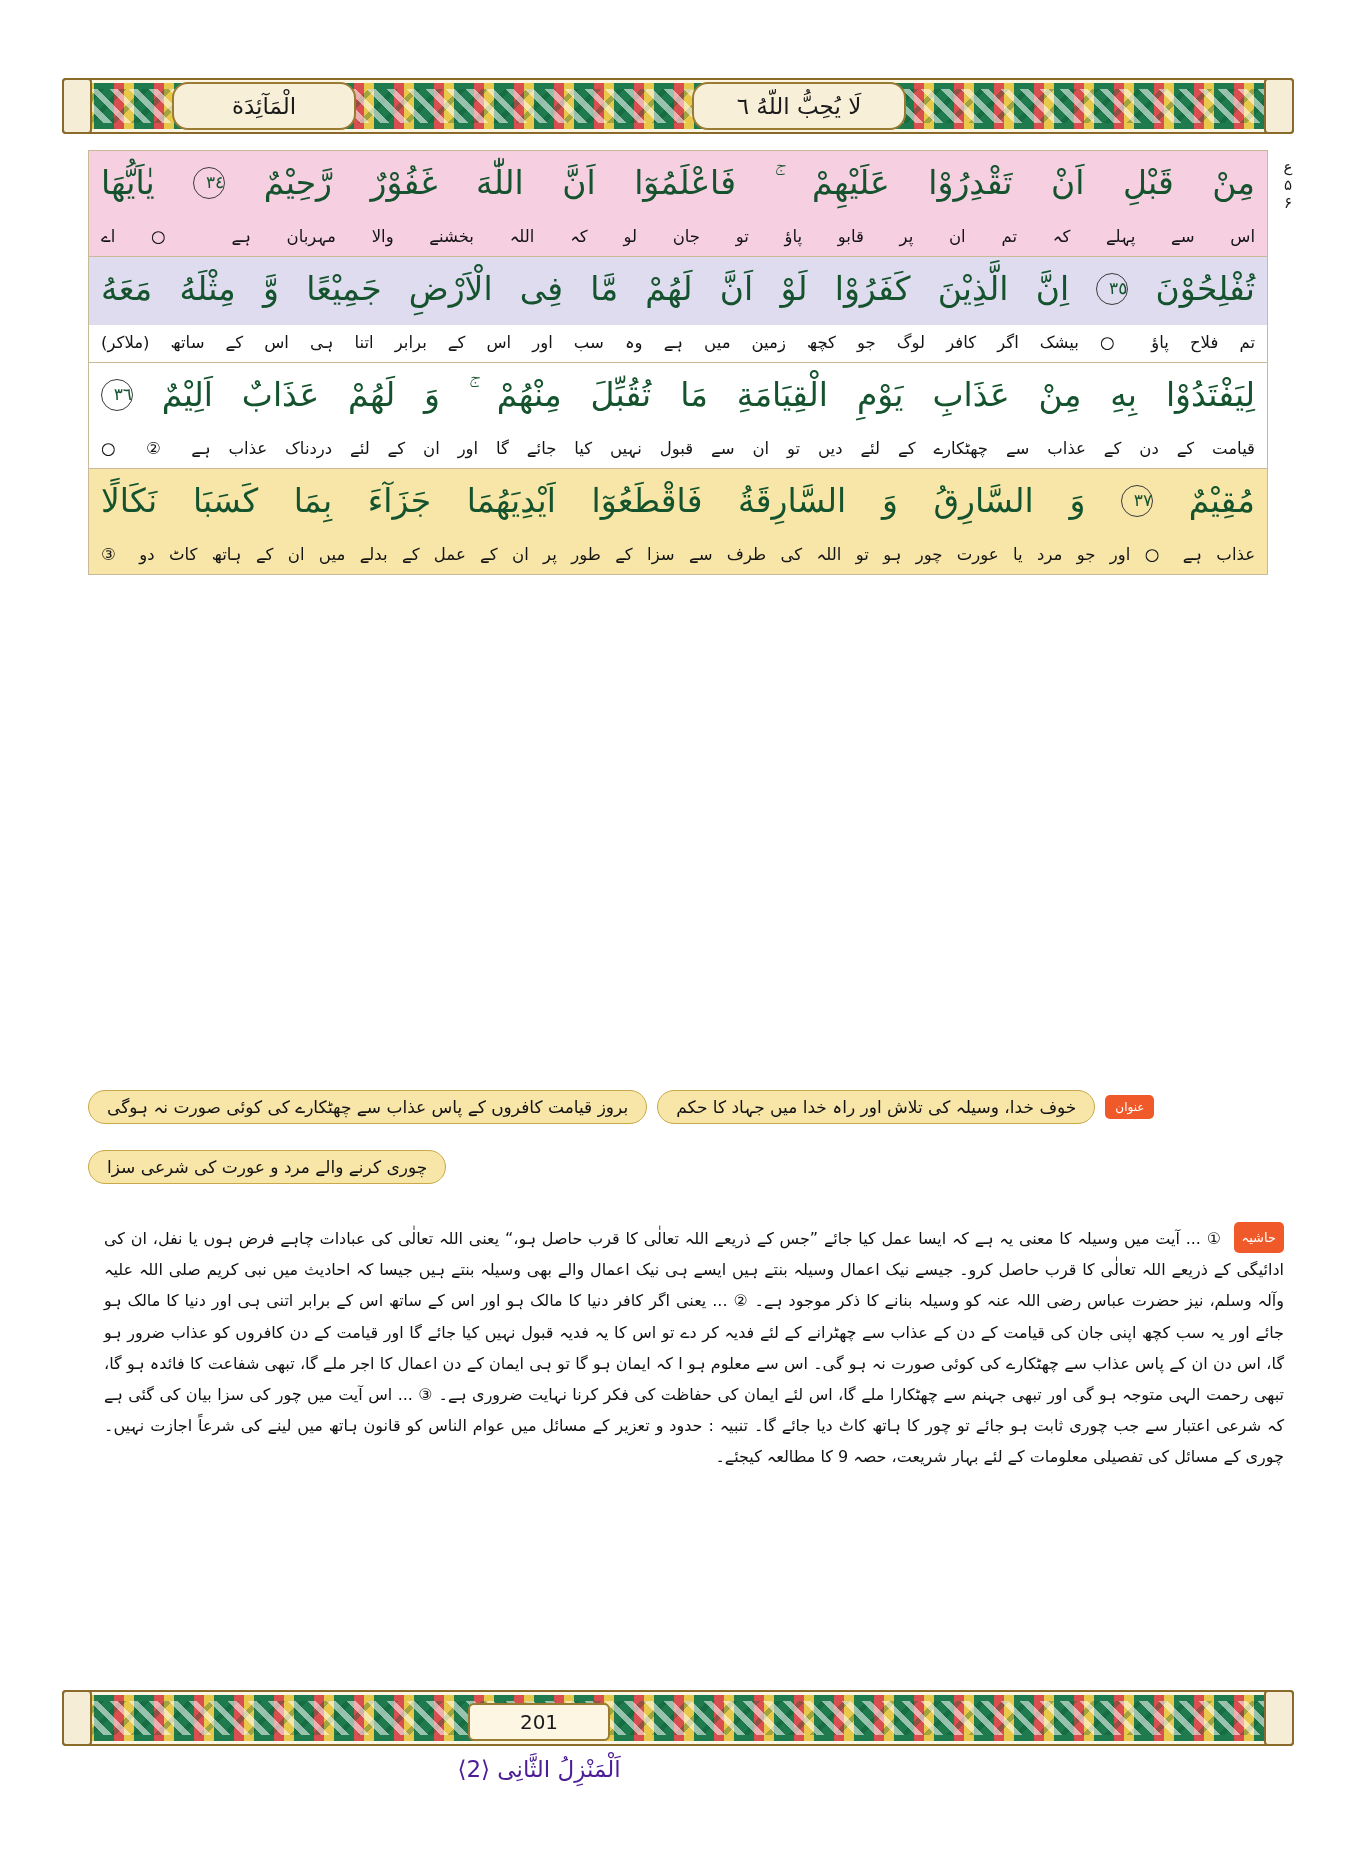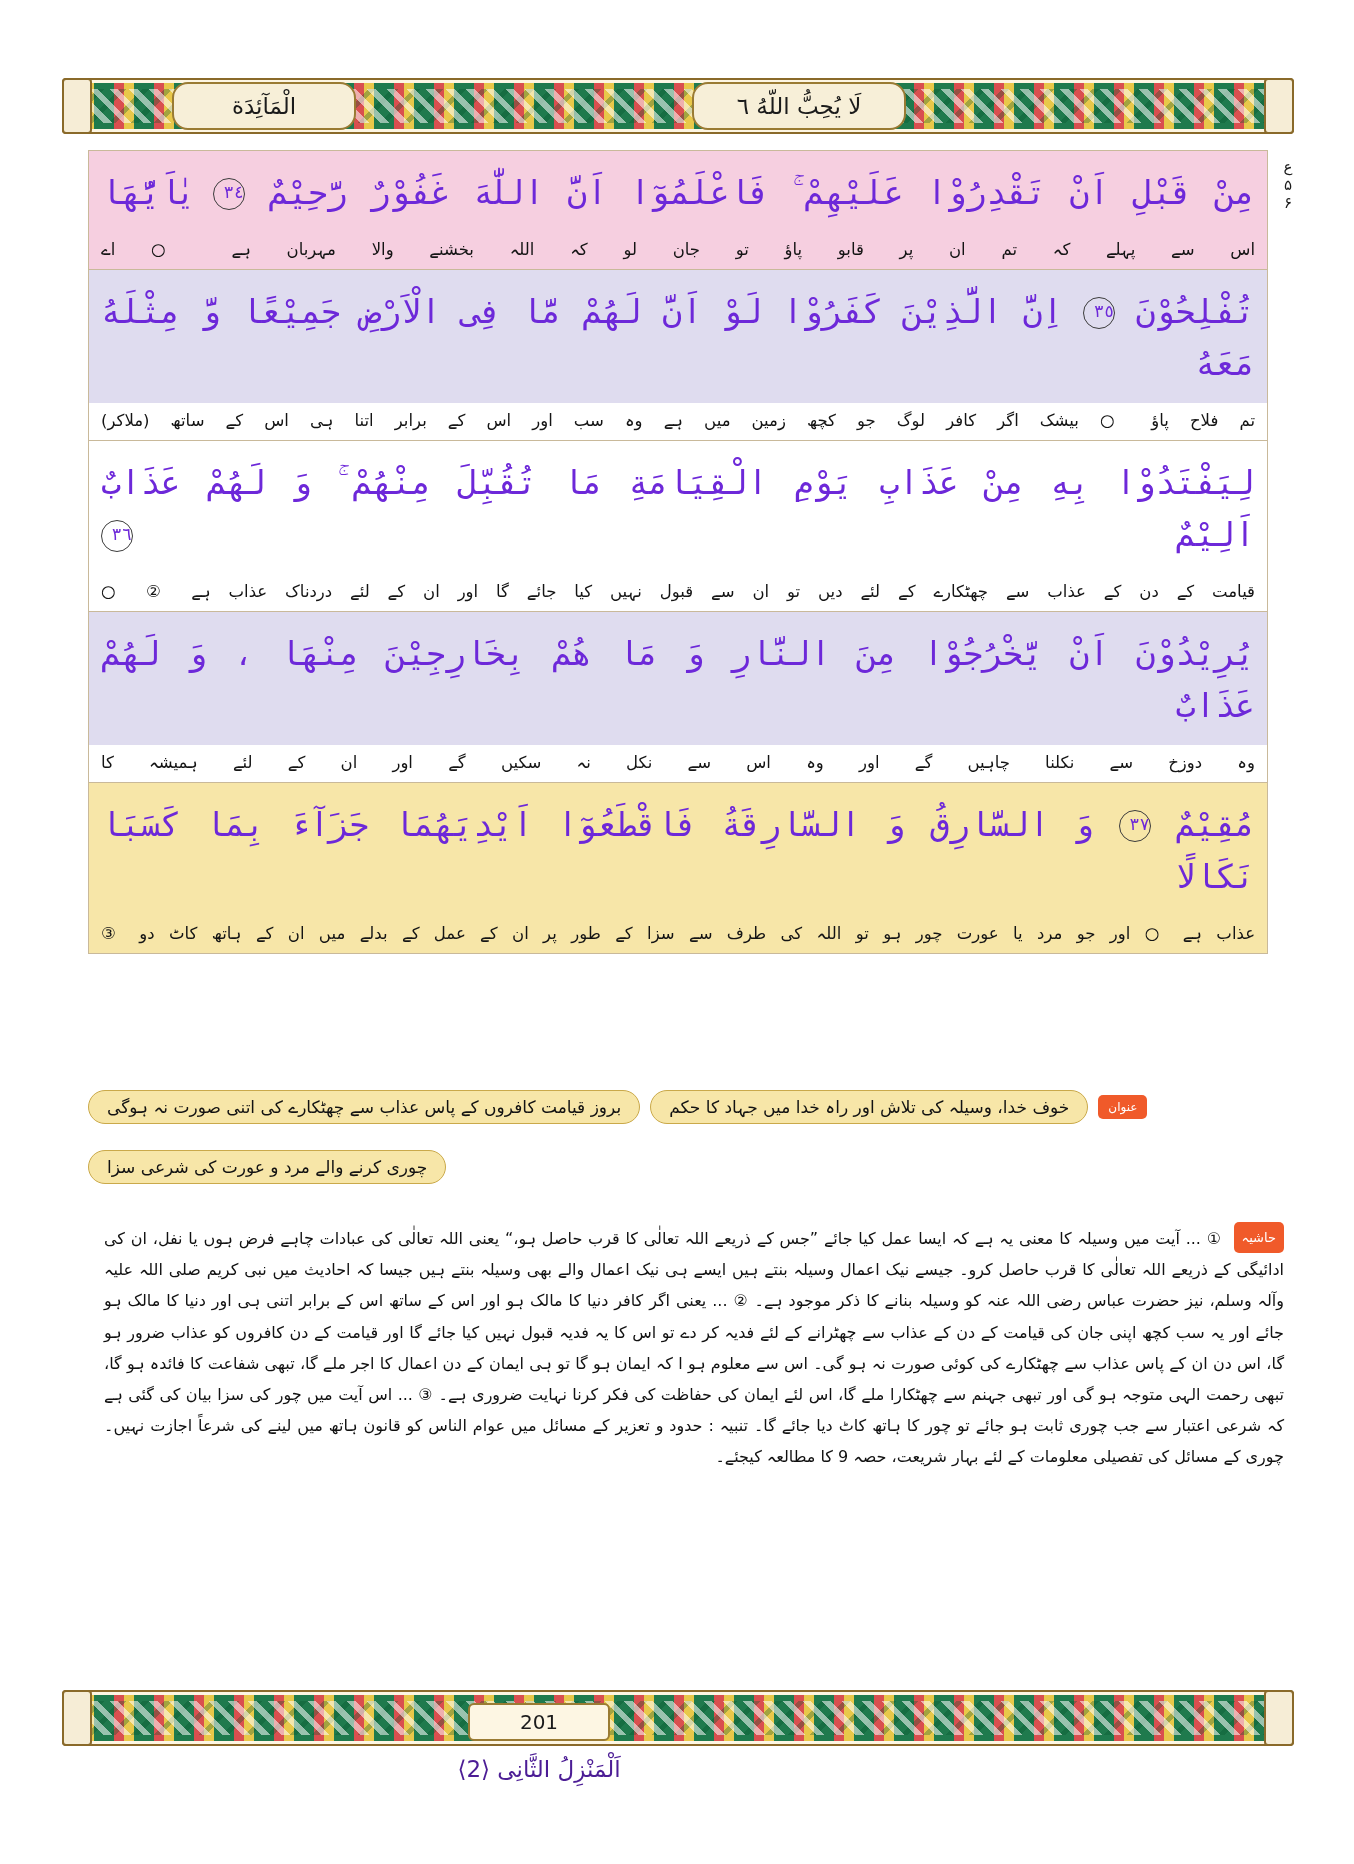--- a/index.html
+++ b/index.html
@@ -47,22 +47,22 @@
   }
   .plate-surah{left:172px;width:180px;font-size:23px;}
   .plate-juz{right:172px;width:210px;font-size:23px;}
 
   
   .quran-area{position:absolute;left:88px;top:150px;width:1180px;}
   .row{display:block;border:1px solid #c9b99a;border-top:none;}
   .row.first{border-top:1px solid #c9b99a;}
   .arabic{
     direction:rtl;text-align:justify;text-align-last:justify;
-    font-family:Liberation Mono, monospace;
-    font-size:33px;line-height:1.58;padding:19px 12px 10px 12px;color:#6d28d9;
+    font-family:Liberation Sans, sans-serif;
+    font-size:33px;line-height:1.58;padding:6px 12px 10px 12px;color:#14532d;
     white-space:normal;
   }
   .urdu{
     direction:rtl;text-align:justify;text-align-last:justify;
     font-family:"DejaVu Sans","Liberation Sans",sans-serif;
     font-size:16.5px;line-height:1.5;padding:6px 12px;color:#141414;
   }
   .bg-pink{background:#f6cfe0;}
   .bg-green{background:#cfe6c2;}
   .bg-lilac{background:#dfdcef;}
@@ -152,39 +152,35 @@
     </div>
 
     <div class="row">
       <div class="arabic bg-white">
         <span>لِيَفْتَدُوْا بِهِ مِنْ عَذَابِ يَوْمِ الْقِيَامَةِ مَا تُقُبِّلَ مِنْهُمْ ۚ وَ لَهُمْ عَذَابٌ اَلِيْمٌ</span>
         <span class="ayah-num">٣٦</span>
       </div>
       <div class="urdu bg-white">قیامت کے دن کے عذاب سے چھٹکارے کے لئے دیں تو ان سے قبول نہیں کیا جائے گا اور ان کے لئے دردناک عذاب ہے ② ○</div>
     </div>
 
-    <div class="row">
-      <div class="arabic bg-lilac">يُرِيْدُوْنَ اَنْ يَّخْرُجُوْا مِنَ النَّارِ وَ مَا هُمْ بِخَارِجِيْنَ مِنْهَا ، وَ لَهُمْ عَذَابٌ</div>
-      <div class="urdu bg-white">وہ دوزخ سے نکلنا چاہیں گے اور وہ اس سے نکل نہ سکیں گے اور ان کے لئے ہمیشہ کا</div>
-    </div>
 
     <div class="row">
       <div class="arabic bg-yellow">
         <span>مُقِيْمٌ</span>
         <span class="ayah-num">٣٧</span>
         <span>وَ السَّارِقُ وَ السَّارِقَةُ فَاقْطَعُوٓا اَيْدِيَهُمَا جَزَآءَ بِمَا کَسَبَا نَکَالًا</span>
       </div>
       <div class="urdu bg-yellow">عذاب ہے ○ اور جو مرد یا عورت چور ہو تو اللہ کی طرف سے سزا کے طور پر ان کے عمل کے بدلے میں ان کے ہاتھ کاٹ دو ③</div>
     </div>
   </div>
 
   <div class="unwan-row" style="top:1090px;">
     <span class="unwan-tag">عنوان</span>
     <span class="unwan-pill">خوف خدا، وسیلہ کی تلاش اور راہ خدا میں جہاد کا حکم</span>
-    <span class="unwan-pill">بروز قیامت کافروں کے پاس عذاب سے چھٹکارے کی اتنی صورت نہ ہوگی</span>
+    <span class="unwan-pill">بروز قیامت کافروں کے پاس عذاب سے چھٹکارے کی کوئی صورت نہ ہوگی</span>
   </div>
   <div class="unwan-row" style="top:1150px;">
     <span class="unwan-pill">چوری کرنے والے مرد و عورت کی شرعی سزا</span>
   </div>
 
   <div class="hashiya" style="top:1222px;">
     <span class="hashiya-tag">حاشیہ</span>
     <span>① ... آیت میں وسیلہ کا معنی یہ ہے کہ ایسا عمل کیا جائے ”جس کے ذریعے اللہ تعالٰی کا قرب حاصل ہو،“ یعنی اللہ تعالٰی کی عبادات چاہے فرض ہوں یا نفل، ان کی ادائیگی کے ذریعے اللہ تعالٰی کا قرب حاصل کرو۔ جیسے نیک اعمال وسیلہ بنتے ہیں ایسے ہی نیک اعمال والے بھی وسیلہ بنتے ہیں جیسا کہ احادیث میں نبی کریم صلی اللہ علیہ وآلہ وسلم، نیز حضرت عباس رضی اللہ عنہ کو وسیلہ بنانے کا ذکر موجود ہے۔ ② ... یعنی اگر کافر دنیا کا مالک ہو اور اس کے ساتھ اس کے برابر اتنی ہی اور دنیا کا مالک ہو جائے اور یہ سب کچھ اپنی جان کی قیامت کے دن کے عذاب سے چھٹرانے کے لئے فدیہ کر دے تو اس کا یہ فدیہ قبول نہیں کیا جائے گا اور قیامت کے دن کافروں کو عذاب ضرور ہو گا، اس دن ان کے پاس عذاب سے چھٹکارے کی کوئی صورت نہ ہو گی۔ اس سے معلوم ہو ا کہ ایمان ہو گا تو ہی ایمان کے دن اعمال کا اجر ملے گا، تبھی شفاعت کا فائدہ ہو گا، تبھی رحمت الہی متوجہ ہو گی اور تبھی جہنم سے چھٹکارا ملے گا، اس لئے ایمان کی حفاظت کی فکر کرنا نہایت ضروری ہے۔ ③ ... اس آیت میں چور کی سزا بیان کی گئی ہے کہ شرعی اعتبار سے جب چوری ثابت ہو جائے تو چور کا ہاتھ کاٹ دیا جائے گا۔ تنبیہ : حدود و تعزیر کے مسائل میں عوام الناس کو قانون ہاتھ میں لینے کی شرعاً اجازت نہیں۔ چوری کے مسائل کی تفصیلی معلومات کے لئے بہار شریعت، حصہ 9 کا مطالعہ کیجئے۔</span>
   </div>
 

